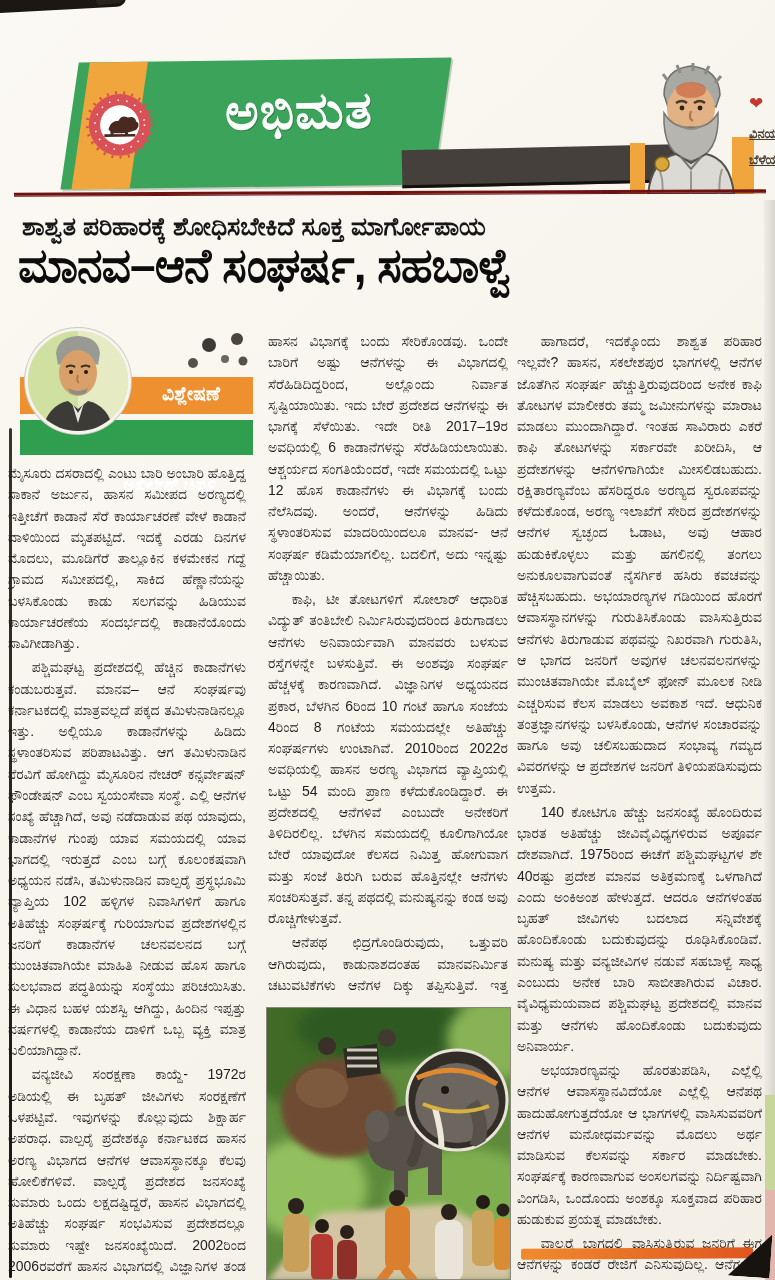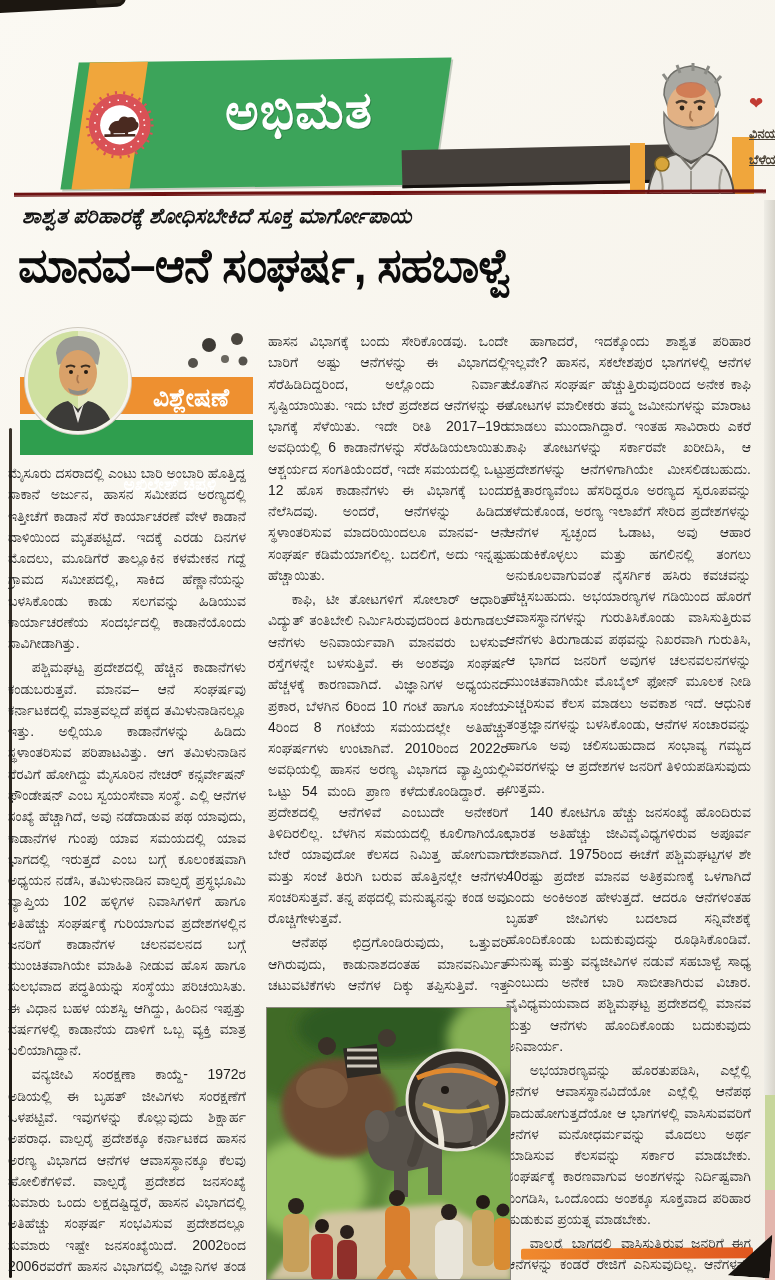--- a/index.html
+++ b/index.html
@@ -36,46 +36,46 @@
     background:#45403b; transform:rotate(-1.3deg); border-bottom:3px solid #14100d; }
   .portrait-wrap { position:absolute; left:630px; top:61px; width:124px; height:133px; }
   .snippet { position:absolute; left:749px; top:94px; width:26px; color:#473f33;
     font-size:13px; font-weight:bold; line-height:1.2; overflow:hidden; }
   .snippet .heart { color:#c23b33; font-size:17px; display:block; margin-bottom:12px; }
   .snippet div { margin-bottom:10px; white-space:nowrap;text-decoration:underline; }
 
   
   .red-rule { position:absolute; left:14px; top:191px; width:752px; height:3px;
     border-top:3px solid #6e1212; border-bottom:1px solid #6e1212; transform:rotate(-0.25deg); }
-  .kicker { position:absolute; left:22px; top:204px; width:700px;
-    font-size:21px; font-weight:bold; color:#161616;font-style:italic; }
+  .kicker { position:absolute; left:22px; top:212px; width:700px;
+    font-size:25px; font-weight:bold; color:#161616; }
   .headline { position:absolute; left:18px; top:237px; width:750px;
     font-size:46px; font-weight:800; color:#0c0c0c; letter-spacing:-1px;
     transform:scaleY(1.04); transform-origin:top left; }
 
   
   .author-card { position:absolute; left:20px; top:327px; width:233px; height:130px; }
   .ac-orange { position:absolute; left:0; top:50px; width:100%; height:37px; background:#ee9030; }
   .ac-green  { position:absolute; left:0; top:93px; width:100%; height:35px; background:#2f9e4e; }
   .ac-label { position:absolute; left:112px; top:56px; width:118px; text-align:center;
-    color:#fff; font-weight:bold; font-size:25px; }
+    color:#fff; font-weight:bold; font-size:19px; }
   .ac-name { position:absolute; left:70px; top:100px; width:160px; text-align:center;
     color:#fff; font-weight:bold; font-size:17px;margin-top:48px; }
   .ac-photo { position:absolute; left:5px; top:1px; width:106px; height:106px; border-radius:50%;
     border:3px solid #f6f4ee; box-shadow:0 0 0 1px #cfcabe; overflow:hidden; background:#dfe6bb; }
   .ac-dots { position:absolute; right:4px; top:2px; }
 
   
   .col { position:absolute; text-align:justify; color:#1d1d1d;
     font-size:14px; line-height:1.52; overflow:hidden; }
   .col p { margin:0 0 3px 0; }
   .col p.ind { text-indent:1.7em; }
   .col1 { left:8px;  top:463px; width:238px; height:812px; }
   .col2 { left:268px; top:331px; width:240px; height:670px; }
-  .col3 { left:506px; top:331px; width:245px; height:944px; }
+  .col3 { left:517px; top:331px; width:245px; height:944px; }
 
   
   .photo { position:absolute; left:266px; top:1007px; width:245px; height:273px;
     border:1px solid #8b877d; background:#5d8a3b; overflow:hidden; }
 
   
   .bottom-bar { position:absolute; left:521px; top:1248px; width:232px; height:11px;
     background:linear-gradient(90deg,#f08a2e,#e0561f); border-radius:2px; transform:rotate(-0.4deg); }
   .black-wedge { position:absolute; left:729px; top:1233px; width:42px; height:44px;
     background:#17130f; clip-path:polygon(100% 0, 100% 100%, 0 100%); transform:rotate(4deg); }
@@ -181,21 +181,21 @@
 
   <div class="col col2">
     <p>ಹಾಸನ ವಿಭಾಗಕ್ಕೆ ಬಂದು ಸೇರಿಕೊಂಡವು. ಒಂದೇ ಬಾರಿಗೆ ಅಷ್ಟು ಆನೆಗಳನ್ನು ಈ ವಿಭಾಗದಲ್ಲಿ ಸೆರೆಹಿಡಿದಿದ್ದರಿಂದ, ಅಲ್ಲೊಂದು ನಿರ್ವಾತ ಸೃಷ್ಟಿಯಾಯಿತು. ಇದು ಬೇರೆ ಪ್ರದೇಶದ ಆನೆಗಳನ್ನು ಈ ಭಾಗಕ್ಕೆ ಸೆಳೆಯಿತು. ಇದೇ ರೀತಿ 2017–19ರ ಅವಧಿಯಲ್ಲಿ 6 ಕಾಡಾನೆಗಳನ್ನು ಸೆರೆಹಿಡಿಯಲಾಯಿತು. ಆಶ್ಚರ್ಯದ ಸಂಗತಿಯೆಂದರೆ, ಇದೇ ಸಮಯದಲ್ಲಿ ಒಟ್ಟು 12 ಹೊಸ ಕಾಡಾನೆಗಳು ಈ ವಿಭಾಗಕ್ಕೆ ಬಂದು ನೆಲೆಸಿದವು. ಅಂದರೆ, ಆನೆಗಳನ್ನು ಹಿಡಿದು ಸ್ಥಳಾಂತರಿಸುವ ಮಾದರಿಯಿಂದಲೂ ಮಾನವ- ಆನೆ ಸಂಘರ್ಷ ಕಡಿಮೆಯಾಗಲಿಲ್ಲ. ಬದಲಿಗೆ, ಅದು ಇನ್ನಷ್ಟು ಹೆಚ್ಚಾಯಿತು.</p>
     <p class="ind">ಕಾಫಿ, ಟೀ ತೋಟಗಳಿಗೆ ಸೋಲಾರ್ ಆಧಾರಿತ ವಿದ್ಯುತ್ ತಂತಿಬೇಲಿ ನಿರ್ಮಿಸಿರುವುದರಿಂದ ತಿರುಗಾಡಲು ಆನೆಗಳು ಅನಿವಾರ್ಯವಾಗಿ ಮಾನವರು ಬಳಸುವ ರಸ್ತೆಗಳನ್ನೇ ಬಳಸುತ್ತಿವೆ. ಈ ಅಂಶವೂ ಸಂಘರ್ಷ ಹೆಚ್ಚಳಕ್ಕೆ ಕಾರಣವಾಗಿದೆ. ವಿಜ್ಞಾನಿಗಳ ಅಧ್ಯಯನದ ಪ್ರಕಾರ, ಬೆಳಗಿನ 6ರಿಂದ 10 ಗಂಟೆ ಹಾಗೂ ಸಂಜೆಯ 4ರಿಂದ 8 ಗಂಟೆಯ ಸಮಯದಲ್ಲೇ ಅತಿಹೆಚ್ಚು ಸಂಘರ್ಷಗಳು ಉಂಟಾಗಿವೆ. 2010ರಿಂದ 2022ರ ಅವಧಿಯಲ್ಲಿ ಹಾಸನ ಅರಣ್ಯ ವಿಭಾಗದ ವ್ಯಾಪ್ತಿಯಲ್ಲಿ ಒಟ್ಟು 54 ಮಂದಿ ಪ್ರಾಣ ಕಳೆದುಕೊಂಡಿದ್ದಾರೆ. ಈ ಪ್ರದೇಶದಲ್ಲಿ ಆನೆಗಳಿವೆ ಎಂಬುದೇ ಅನೇಕರಿಗೆ ತಿಳಿದಿರಲಿಲ್ಲ. ಬೆಳಗಿನ ಸಮಯದಲ್ಲಿ ಕೂಲಿಗಾಗಿಯೋ ಬೇರೆ ಯಾವುದೋ ಕೆಲಸದ ನಿಮಿತ್ತ ಹೋಗುವಾಗ ಮತ್ತು ಸಂಜೆ ತಿರುಗಿ ಬರುವ ಹೊತ್ತಿನಲ್ಲೇ ಆನೆಗಳು ಸಂಚರಿಸುತ್ತವೆ. ತನ್ನ ಪಥದಲ್ಲಿ ಮನುಷ್ಯನನ್ನು ಕಂಡ ಅವು ರೊಚ್ಚಿಗೇಳುತ್ತವೆ.</p>
     <p class="ind">ಆನೆಪಥ ಛಿದ್ರಗೊಂಡಿರುವುದು, ಒತ್ತುವರಿ ಆಗಿರುವುದು, ಕಾಡುನಾಶದಂತಹ ಮಾನವನಿರ್ಮಿತ ಚಟುವಟಿಕೆಗಳು ಆನೆಗಳ ದಿಕ್ಕು ತಪ್ಪಿಸುತ್ತಿವೆ. ಇತ್ತ ಹೇಮಾವತಿ ಜಲಾಶಯಗುಂಟ ನಿರ್ಮಿಸಿದ ರೈಲುಕಂಬಿ ಬೇಲಿ, ಅತ್ತ ಚತುಷ್ಪಥ ರಸ್ತೆಯಾಗಿ ಮಾರ್ಪಡುತ್ತಿರುವ ಹಾಸನ- ಮಂಗಳೂರು ಹೆದ್ದಾರಿಯಿಂದ ಆನೆಗಳು ಅನಿವಾರ್ಯವಾಗಿ ಕಾಫಿ ತೋಟಗಳನ್ನೇ ತಮ್ಮ ಪಥವನ್ನಾಗಿ ಬಳಸುತ್ತಿವೆ. ಇದು ಬೆಳೆನಾಶ ಮತ್ತು ಮಾನವನೊಂದಿಗಿನ ಸಂಘರ್ಷಕ್ಕೆ ಕಾರಣವಾಗುತ್ತಿದೆ. ಆನೆಗಳನ್ನು ನಿಯಂತ್ರಿಸುವ ರೈಲುಕಂಬಿ ಬ್ಯಾರಿಕೇಡ್ ತಂತ್ರವೂ ಸಂಘರ್ಷ ತಪ್ಪಿಸುವಲ್ಲಿ ವಿಫಲವಾಗಿದೆ.</p>
   </div>
 
   <div class="col col3">
     <p class="ind">ಹಾಗಾದರೆ, ಇದಕ್ಕೊಂದು ಶಾಶ್ವತ ಪರಿಹಾರ ಇಲ್ಲವೇ? ಹಾಸನ, ಸಕಲೇಶಪುರ ಭಾಗಗಳಲ್ಲಿ ಆನೆಗಳ ಜೊತೆಗಿನ ಸಂಘರ್ಷ ಹೆಚ್ಚುತ್ತಿರುವುದರಿಂದ ಅನೇಕ ಕಾಫಿ ತೋಟಗಳ ಮಾಲೀಕರು ತಮ್ಮ ಜಮೀನುಗಳನ್ನು ಮಾರಾಟ ಮಾಡಲು ಮುಂದಾಗಿದ್ದಾರೆ. ಇಂತಹ ಸಾವಿರಾರು ಎಕರೆ ಕಾಫಿ ತೋಟಗಳನ್ನು ಸರ್ಕಾರವೇ ಖರೀದಿಸಿ, ಆ ಪ್ರದೇಶಗಳನ್ನು ಆನೆಗಳಿಗಾಗಿಯೇ ಮೀಸಲಿಡಬಹುದು. ರಕ್ಷಿತಾರಣ್ಯವೆಂಬ ಹೆಸರಿದ್ದರೂ ಅರಣ್ಯದ ಸ್ವರೂಪವನ್ನು ಕಳೆದುಕೊಂಡ, ಅರಣ್ಯ ಇಲಾಖೆಗೆ ಸೇರಿದ ಪ್ರದೇಶಗಳನ್ನು ಆನೆಗಳ ಸ್ವಚ್ಛಂದ ಓಡಾಟ, ಅವು ಆಹಾರ ಹುಡುಕಿಕೊಳ್ಳಲು ಮತ್ತು ಹಗಲಿನಲ್ಲಿ ತಂಗಲು ಅನುಕೂಲವಾಗುವಂತೆ ನೈಸರ್ಗಿಕ ಹಸಿರು ಕವಚವನ್ನು ಹೆಚ್ಚಿಸಬಹುದು. ಅಭಯಾರಣ್ಯಗಳ ಗಡಿಯಿಂದ ಹೊರಗೆ ಆವಾಸಸ್ಥಾನಗಳನ್ನು ಗುರುತಿಸಿಕೊಂಡು ವಾಸಿಸುತ್ತಿರುವ ಆನೆಗಳು ತಿರುಗಾಡುವ ಪಥವನ್ನು ನಿಖರವಾಗಿ ಗುರುತಿಸಿ, ಆ ಭಾಗದ ಜನರಿಗೆ ಅವುಗಳ ಚಲನವಲನಗಳನ್ನು ಮುಂಚಿತವಾಗಿಯೇ ಮೊಬೈಲ್ ಫೋನ್ ಮೂಲಕ ನೀಡಿ ಎಚ್ಚರಿಸುವ ಕೆಲಸ ಮಾಡಲು ಅವಕಾಶ ಇದೆ. ಆಧುನಿಕ ತಂತ್ರಜ್ಞಾನಗಳನ್ನು ಬಳಸಿಕೊಂಡು, ಆನೆಗಳ ಸಂಚಾರವನ್ನು ಹಾಗೂ ಅವು ಚಲಿಸಬಹುದಾದ ಸಂಭಾವ್ಯ ಗಮ್ಯದ ವಿವರಗಳನ್ನು ಆ ಪ್ರದೇಶಗಳ ಜನರಿಗೆ ತಿಳಿಯಪಡಿಸುವುದು ಉತ್ತಮ.</p>
     <p class="ind">140 ಕೋಟಿಗೂ ಹೆಚ್ಚು ಜನಸಂಖ್ಯೆ ಹೊಂದಿರುವ ಭಾರತ ಅತಿಹೆಚ್ಚು ಜೀವಿವೈವಿಧ್ಯಗಳಿರುವ ಅಪೂರ್ವ ದೇಶವಾಗಿದೆ. 1975ರಿಂದ ಈಚೆಗೆ ಪಶ್ಚಿಮಘಟ್ಟಗಳ ಶೇ 40ರಷ್ಟು ಪ್ರದೇಶ ಮಾನವ ಅತಿಕ್ರಮಣಕ್ಕೆ ಒಳಗಾಗಿದೆ ಎಂದು ಅಂಕಿಅಂಶ ಹೇಳುತ್ತದೆ. ಆದರೂ ಆನೆಗಳಂತಹ ಬೃಹತ್ ಜೀವಿಗಳು ಬದಲಾದ ಸನ್ನಿವೇಶಕ್ಕೆ ಹೊಂದಿಕೊಂಡು ಬದುಕುವುದನ್ನು ರೂಢಿಸಿಕೊಂಡಿವೆ. ಮನುಷ್ಯ ಮತ್ತು ವನ್ಯಜೀವಿಗಳ ನಡುವೆ ಸಹಬಾಳ್ವೆ ಸಾಧ್ಯ ಎಂಬುದು ಅನೇಕ ಬಾರಿ ಸಾಬೀತಾಗಿರುವ ವಿಚಾರ. ವೈವಿಧ್ಯಮಯವಾದ ಪಶ್ಚಿಮಘಟ್ಟ ಪ್ರದೇಶದಲ್ಲಿ ಮಾನವ ಮತ್ತು ಆನೆಗಳು ಹೊಂದಿಕೊಂಡು ಬದುಕುವುದು ಅನಿವಾರ್ಯ.</p>
-    <p class="ind">ಅಭಯಾರಣ್ಯವನ್ನು ಹೊರತುಪಡಿಸಿ, ಎಲ್ಲೆಲ್ಲಿ ಆನೆಗಳ ಆವಾಸಸ್ಥಾನವಿದೆಯೋ ಎಲ್ಲೆಲ್ಲಿ ಆನೆಪಥ ಹಾದುಹೋಗುತ್ತದೆಯೋ ಆ ಭಾಗಗಳಲ್ಲಿ ವಾಸಿಸುವವರಿಗೆ ಆನೆಗಳ ಮನೋಧರ್ಮವನ್ನು ಮೊದಲು ಅರ್ಥ ಮಾಡಿಸುವ ಕೆಲಸವನ್ನು ಸರ್ಕಾರ ಮಾಡಬೇಕು. ಸಂಘರ್ಷಕ್ಕೆ ಕಾರಣವಾಗುವ ಅಂಶಗಳನ್ನು ನಿರ್ದಿಷ್ಟವಾಗಿ ವಿಂಗಡಿಸಿ, ಒಂದೊಂದು ಅಂಶಕ್ಕೂ ಸೂಕ್ತವಾದ ಪರಿಹಾರ ಹುಡುಕುವ ಪ್ರಯತ್ನ ಮಾಡಬೇಕು.</p>
+    <p class="ind">ಅಭಯಾರಣ್ಯವನ್ನು ಹೊರತುಪಡಿಸಿ, ಎಲ್ಲೆಲ್ಲಿ ಆನೆಗಳ ಆವಾಸಸ್ಥಾನವಿದೆಯೋ ಎಲ್ಲೆಲ್ಲಿ ಆನೆಪಥ ಹಾದುಹೋಗುತ್ತದೆಯೋ ಆ ಭಾಗಗಳಲ್ಲಿ ವಾಸಿಸುವವರಿಗೆ ಆನೆಗಳ ಮನೋಧರ್ಮವನ್ನು ಮೊದಲು ಅರ್ಥ ಮಾಡಿಸುವ ಕೆಲಸವನ್ನು ಸರ್ಕಾರ ಮಾಡಬೇಕು. ಸಂಘರ್ಷಕ್ಕೆ ಕಾರಣವಾಗುವ ಅಂಸಲಗವನ್ನು ನಿರ್ದಿಷ್ಟವಾಗಿ ವಿಂಗಡಿಸಿ, ಒಂದೊಂದು ಅಂಶಕ್ಕೂ ಸೂಕ್ತವಾದ ಪರಿಹಾರ ಹುಡುಕುವ ಪ್ರಯತ್ನ ಮಾಡಬೇಕು.</p>
     <p class="ind">ವಾಲ್ಪರೈ ಭಾಗದಲ್ಲಿ ವಾಸಿಸುತ್ತಿರುವ ಜನರಿಗೆ ಈಗ ಆನೆಗಳನ್ನು ಕಂಡರೆ ರೇಜಿಗೆ ಎನಿಸುವುದಿಲ್ಲ. ಆನೆಗಳನ್ನು ಅಲ್ಲಿ ಆರಾಧನಾ ಭಾವದಿಂದ ನೋಡಲಾಗುತ್ತದೆ. ಹಿಂಡಿನ ಅಥವಾ ಒಂಟಿ ಸಲಗಗಳ ಚಲನವಲನದ ಮೇಲೆ ತೀವ್ರ ನಿಗಾ ಇಡುವ ವ್ಯವಸ್ಥೆಯನ್ನು ಅಲ್ಲಿ ಕಲ್ಪಿಸಿಕೊಳ್ಳಲಾಗಿದೆ. ಆನೆ ಹಿಂಡು ಬೀಡುಬಿಟ್ಟಿರುವ ಹತ್ತಿರದ ಹಳ್ಳಿಗರಿಗೆ, ಆಧುನಿಕ ತಂತ್ರಜ್ಞಾನ ಬಳಸಿಕೊಂಡು ಅವುಗಳ ಇರವನ್ನು ಮೊದಲೇ ತಿಳಿಸಲಾಗುತ್ತದೆ. ಬೆಳಿಗ್ಗೆ ಎದ್ದು ಕೆಲಸಕ್ಕೆ ಹೋಗುವವರಿಗೆ ಈ ಅಂಶ ವರದಾನವಾಗಿದೆ. ಆದ್ದರಿಂದ, ಅಲ್ಲಿ ಸಂಘರ್ಷದ ಪ್ರಮಾಣ ಶೂನ್ಯದ ಸಮೀಪ ಬಂದಿದೆ.</p>
   </div>
 
   <div class="photo">
     <svg width="245" height="273" viewBox="0 0 245 273">
       <defs>
         <filter id="blur6">
             <feGaussianBlur stdDeviation="6"></feGaussianBlur>
           </filter>
         <filter id="blur3">

